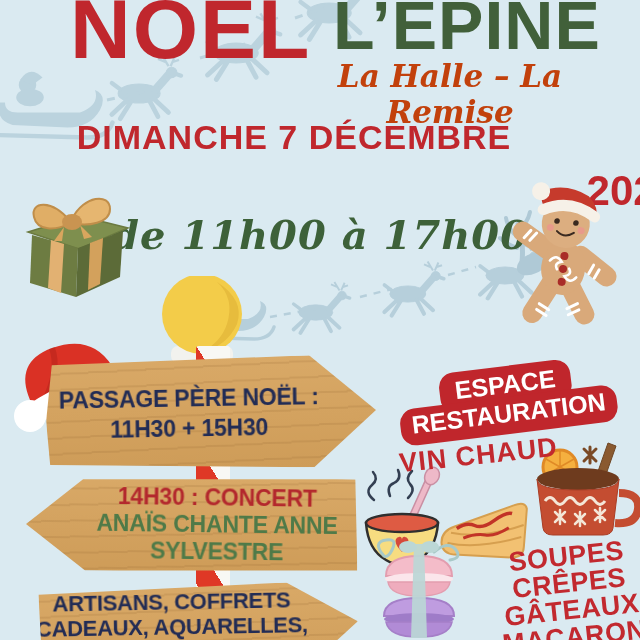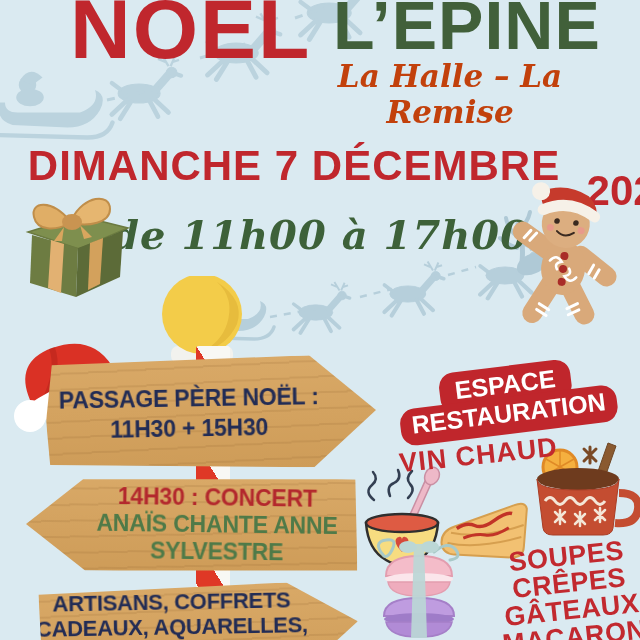--- a/index.html
+++ b/index.html
@@ -7,22 +7,22 @@
        background:#DAEAF1;font-family:"Liberation Sans",sans-serif;}
   .abs{position:absolute;}
   
   .title-noel{left:70px;top:-19px;font-size:84px;font-weight:900;color:#C0272D;
               letter-spacing:2px;margin:0;z-index:3;}
   .title-epine{left:333px;top:-14px;font-size:68px;font-weight:900;color:#41603A;
                letter-spacing:1px;margin:0;z-index:3;}
   .subtitle{left:285px;top:58px;width:330px;text-align:center;z-index:3;
             font-family:"DejaVu Serif",serif;font-style:italic;font-weight:700;
             font-size:31px;color:#c2410c;}
-  .date-line{left:0;top:118px;width:588px;text-align:center;font-size:42px;
-             font-weight:900;color:#C0272D;letter-spacing:1px;z-index:3;margin-top:24px;}
+  .date-line{left:0;top:118px;width:588px;text-align:center;font-size:34px;
+             font-weight:900;color:#C0272D;letter-spacing:1px;z-index:3;}
   .year-line{left:0;top:167px;width:640px;text-align:right;font-size:42px;
              font-weight:900;color:#C0272D;z-index:3;padding-left:40px;}
   .hours-line{left:0;top:211px;width:640px;text-align:center;z-index:3;
               font-family:"DejaVu Serif",serif;font-style:italic;font-weight:700;
               font-size:40px;color:#3D6139;letter-spacing:1px;}
   
   .sign{background:linear-gradient(#D9A967,#CE9C58);z-index:7;
         filter:drop-shadow(0 3px 2px rgba(90,60,20,.25));}
   .sign::after{content:"";position:absolute;inset:0;
         background:repeating-linear-gradient(178deg,transparent 0 14px,

